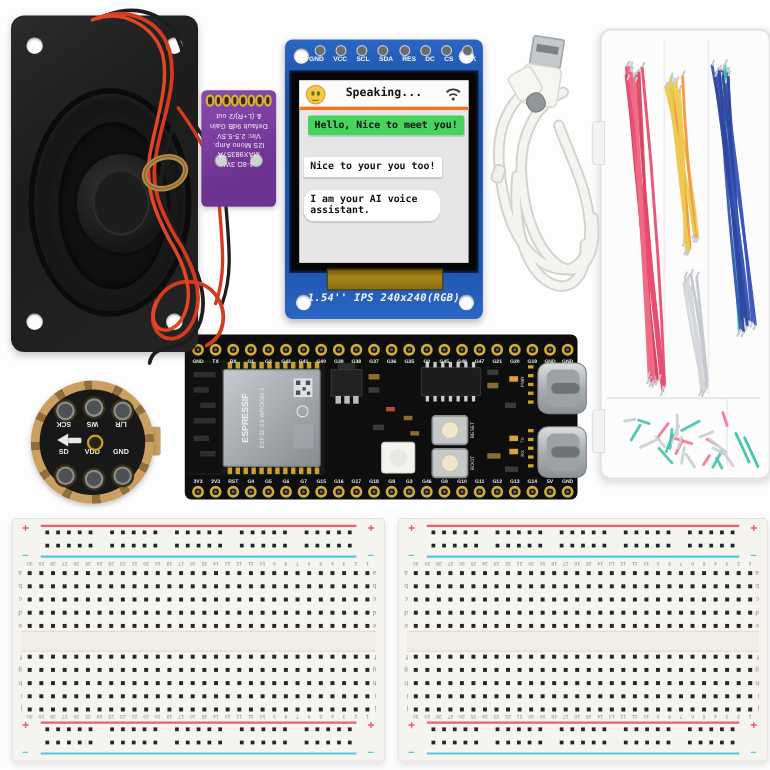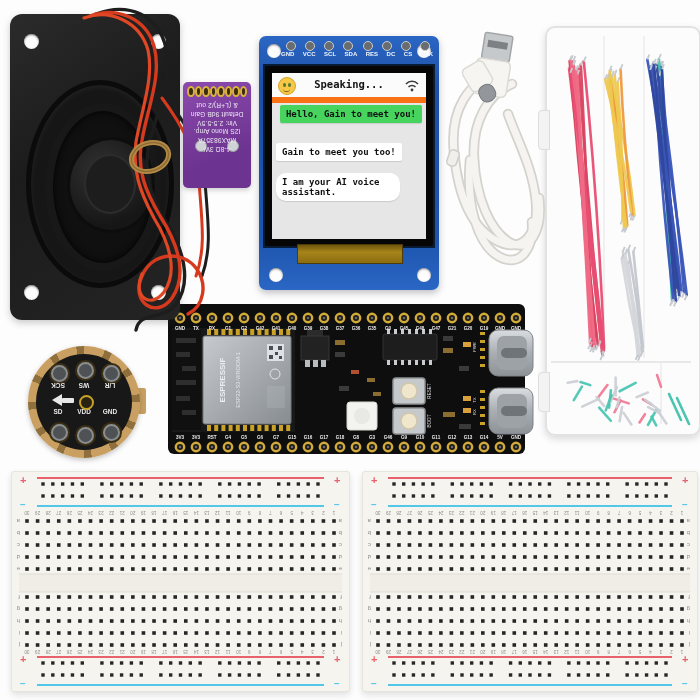--- a/index.html
+++ b/index.html
@@ -25,21 +25,21 @@
   
   .lcd{left:259px;top:36px;width:180px;height:254px;background:linear-gradient(180deg,#2a66c4,#1d50a6 20%,#1d55ad 80%,#2a66c4);border-radius:7px;box-shadow:0 3px 7px rgba(50,50,70,.3);z-index:5;}
   .lcd-holetl{position:absolute;width:14px;height:14px;border-radius:50%;background:#fdfdfd;box-shadow:inset 0 1px 2px rgba(0,0,0,.45);}
   .lcd-pinrow{position:absolute;left:27px;top:5px;width:144px;display:flex;justify-content:space-between;}
   .lcd-pin{width:8px;height:8px;border-radius:50%;background:#6a6d70;border:1.5px solid #c9ccce;}
   .lcd-pinlabels{position:absolute;left:22px;top:15px;width:152px;display:flex;justify-content:space-between;}
   .lcd-pinlabels span{font-size:6px;font-weight:bold;color:#f2f5fa;}
   .lcd-dark{position:absolute;left:4px;top:28px;width:172px;height:184px;background:#0a1b36;}
   .lcd-bezel{position:absolute;left:6px;top:30px;width:168px;height:180px;background:#060606;border-radius:2px;}
   .lcd-screen{position:absolute;left:13px;top:37px;width:154px;height:166px;background:#e6e6e6;overflow:hidden;font-family:"DejaVu Sans Mono",monospace;}
-  .scr-head{position:absolute;left:0;top:0;width:154px;height:24px;background:#fbfbfb;border-bottom:6px solid #f97316;}
+  .scr-head{position:absolute;left:0;top:0;width:154px;height:24px;background:#fbfbfb;border-bottom:3px solid #f97316;}
   .scr-title{position:absolute;left:0;right:0;top:5px;text-align:center;font-size:10.5px;font-weight:bold;color:#141414;}
   .smiley{position:absolute;left:6px;top:4px;width:16px;height:16px;border-radius:50%;background:#f6c845;border:1px solid #d9a32a;}
   .smiley .eye{position:absolute;top:5px;width:2.5px;height:3.5px;border-radius:50%;background:#5b7a3a;}
   .smiley .mouth{position:absolute;left:4px;top:8px;width:7px;height:5px;border-bottom:1.6px solid #7a5c1e;border-radius:50%;}
   .chat{position:absolute;left:0;top:24px;width:154px;height:142px;display:flex;flex-direction:column;align-items:flex-start;}
   .bubble{font-size:9px;font-weight:bold;color:#111;padding:4px 6px;border-radius:2px;box-shadow:0 1px 1px rgba(0,0,0,.12);white-space:pre-wrap;}
   .lcd-flex{position:absolute;left:38px;top:208px;width:104px;height:18px;background:linear-gradient(180deg,#6e560c,#a8851a 40%,#8a6c10);border:1px solid #4d3c08;}
   .lcd-bottomlabel{position:absolute;left:0;right:0;top:230px;text-align:center;color:#f2f5fa;font-size:9.5px;font-style:italic;font-weight:bold;font-family:"DejaVu Sans Mono",monospace;letter-spacing:.3px;}
 
   
@@ -630,28 +630,29 @@
             <span class="mouth"></span>
         </div>
         <div class="scr-title">Speaking...</div>
         <svg width="16" height="13" style="position:absolute;right:6px;top:6px" viewBox="0 0 16 13">
           <path d="M2 5 A8 8 0 0 1 14 5" fill="none" stroke="#3a3a3a" stroke-width="1.6"></path>
           <path d="M4.5 8 A4.8 4.8 0 0 1 11.5 8" fill="none" stroke="#3a3a3a" stroke-width="1.6"></path>
           <circle cx="8" cy="11" r="1.4" fill="#3a3a3a"></circle>
         </svg>
       </div>
       <div class="chat" id="chat">
-          <div class="bubble" style="background: rgb(70, 211, 94); align-self: flex-end; margin: 8px 4px 0px 0px;">Hello, Gain to meet you!</div>
-          <div class="bubble" style="background: rgb(255, 255, 255); align-self: flex-start; margin: 20px 0px 0px 4px;">Gain to meet you too!</div>
+          <div class="bubble" style="background: rgb(70, 211, 94); align-self: flex-end; margin: 8px 4px 0px 0px;">Hello, Nice to meet you!</div>
+          <div class="bubble" style="background: rgb(255, 255, 255); align-self: flex-start; margin: 20px 0px 0px 4px;">Nice to your you too!</div>
           <div class="bubble" style="background: rgb(255, 255, 255); align-self: flex-start; margin: 12px 0px 0px 4px; width: 112px; border-radius: 10px;">I am your AI voice assistant.</div>
         </div>
     </div>
     <div class="lcd-flex"></div>
     <div class="lcd-holetl" style="left:10px;top:232px"></div>
     <div class="lcd-holetl" style="left:158px;top:232px"></div>
+    <div class="lcd-bottomlabel">1.54'' IPS 240x240(RGB)</div>
   </div>
 
   <div class="abs mic">
     <div class="mic-tab"></div>
     <div class="mic-outer"></div>
     <div class="mic-inner"></div>
     <div class="mic-hole" style="left:23px;top:21px"></div>
     <div class="mic-hole" style="left:49px;top:18px"></div>
     <div class="mic-hole" style="left:75px;top:21px"></div>
     <div class="mic-hole" style="left:23px;top:80px"></div>

